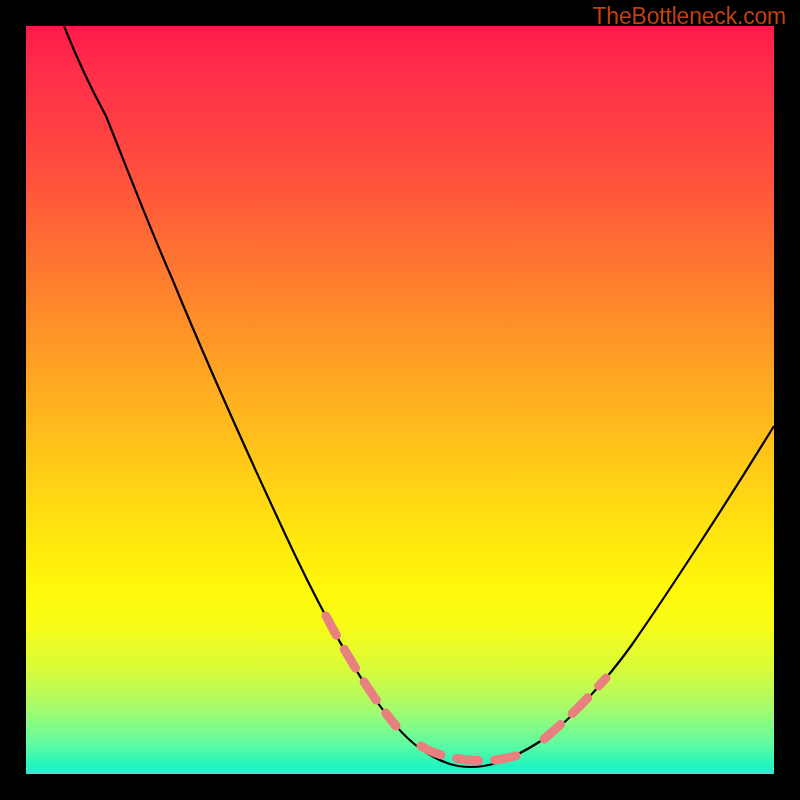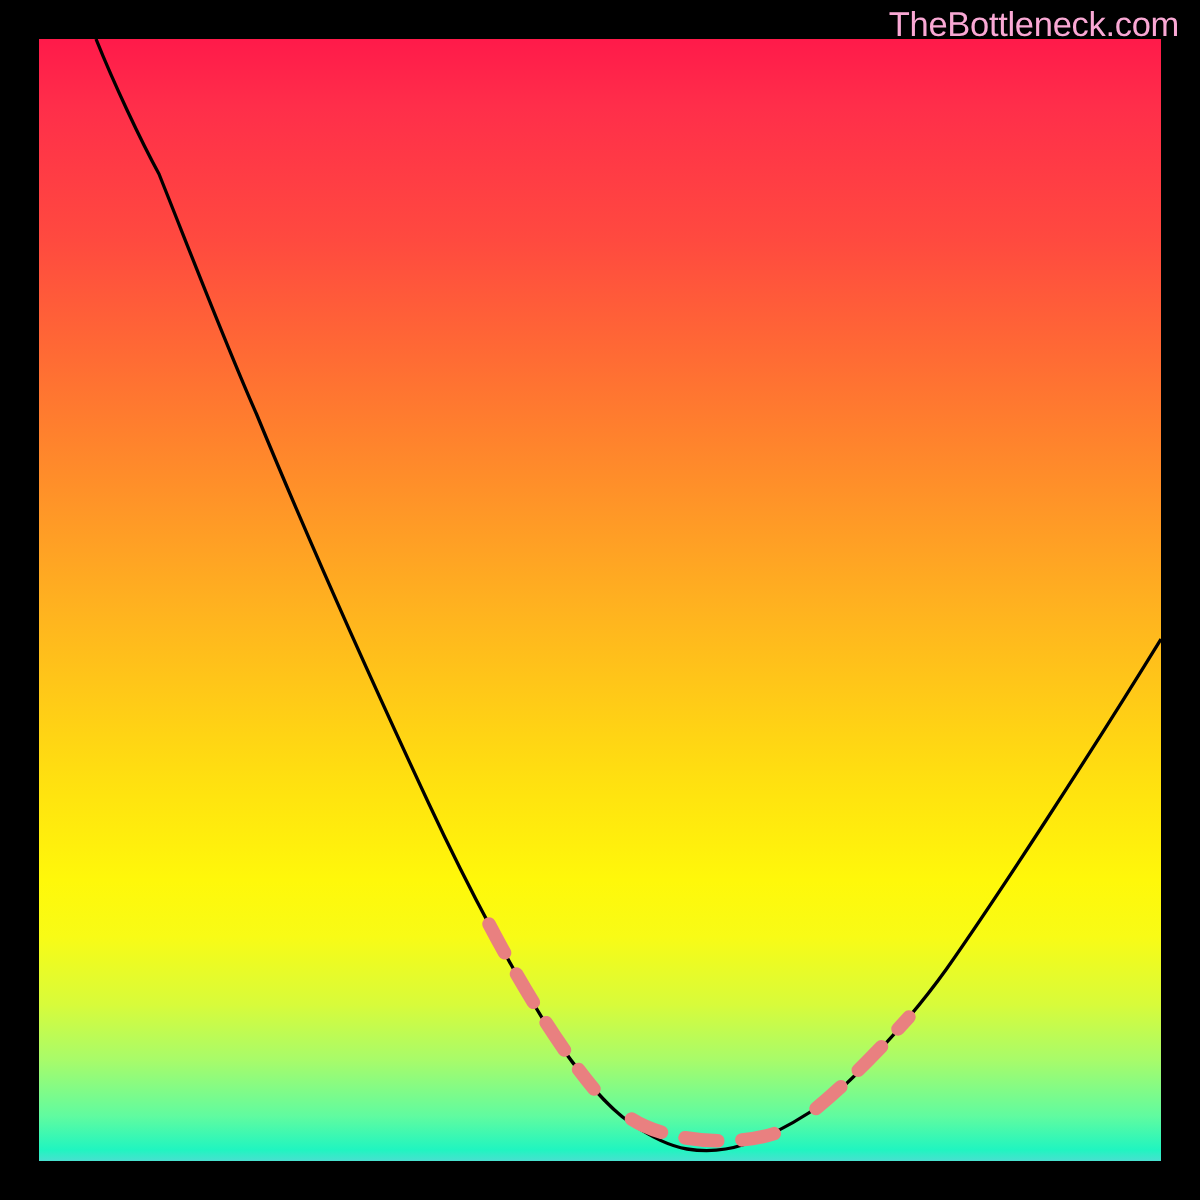--- a/index.html
+++ b/index.html
@@ -47,21 +47,21 @@
     left: 0;
     top: 0;
     width: 748px;
     height: 748px;
     overflow: visible;
   }
   .watermark {
     position: absolute;
     top: 3px;
     right: 14px;
-    color: #f9a8d4;
+    color: #c2410c;
     font-size: 23px;
     font-weight: 500;
     letter-spacing: -0.2px;
   }
 </style>
 </head>
 <body>
 
 <div class="watermark">TheBottleneck.com</div>
 

